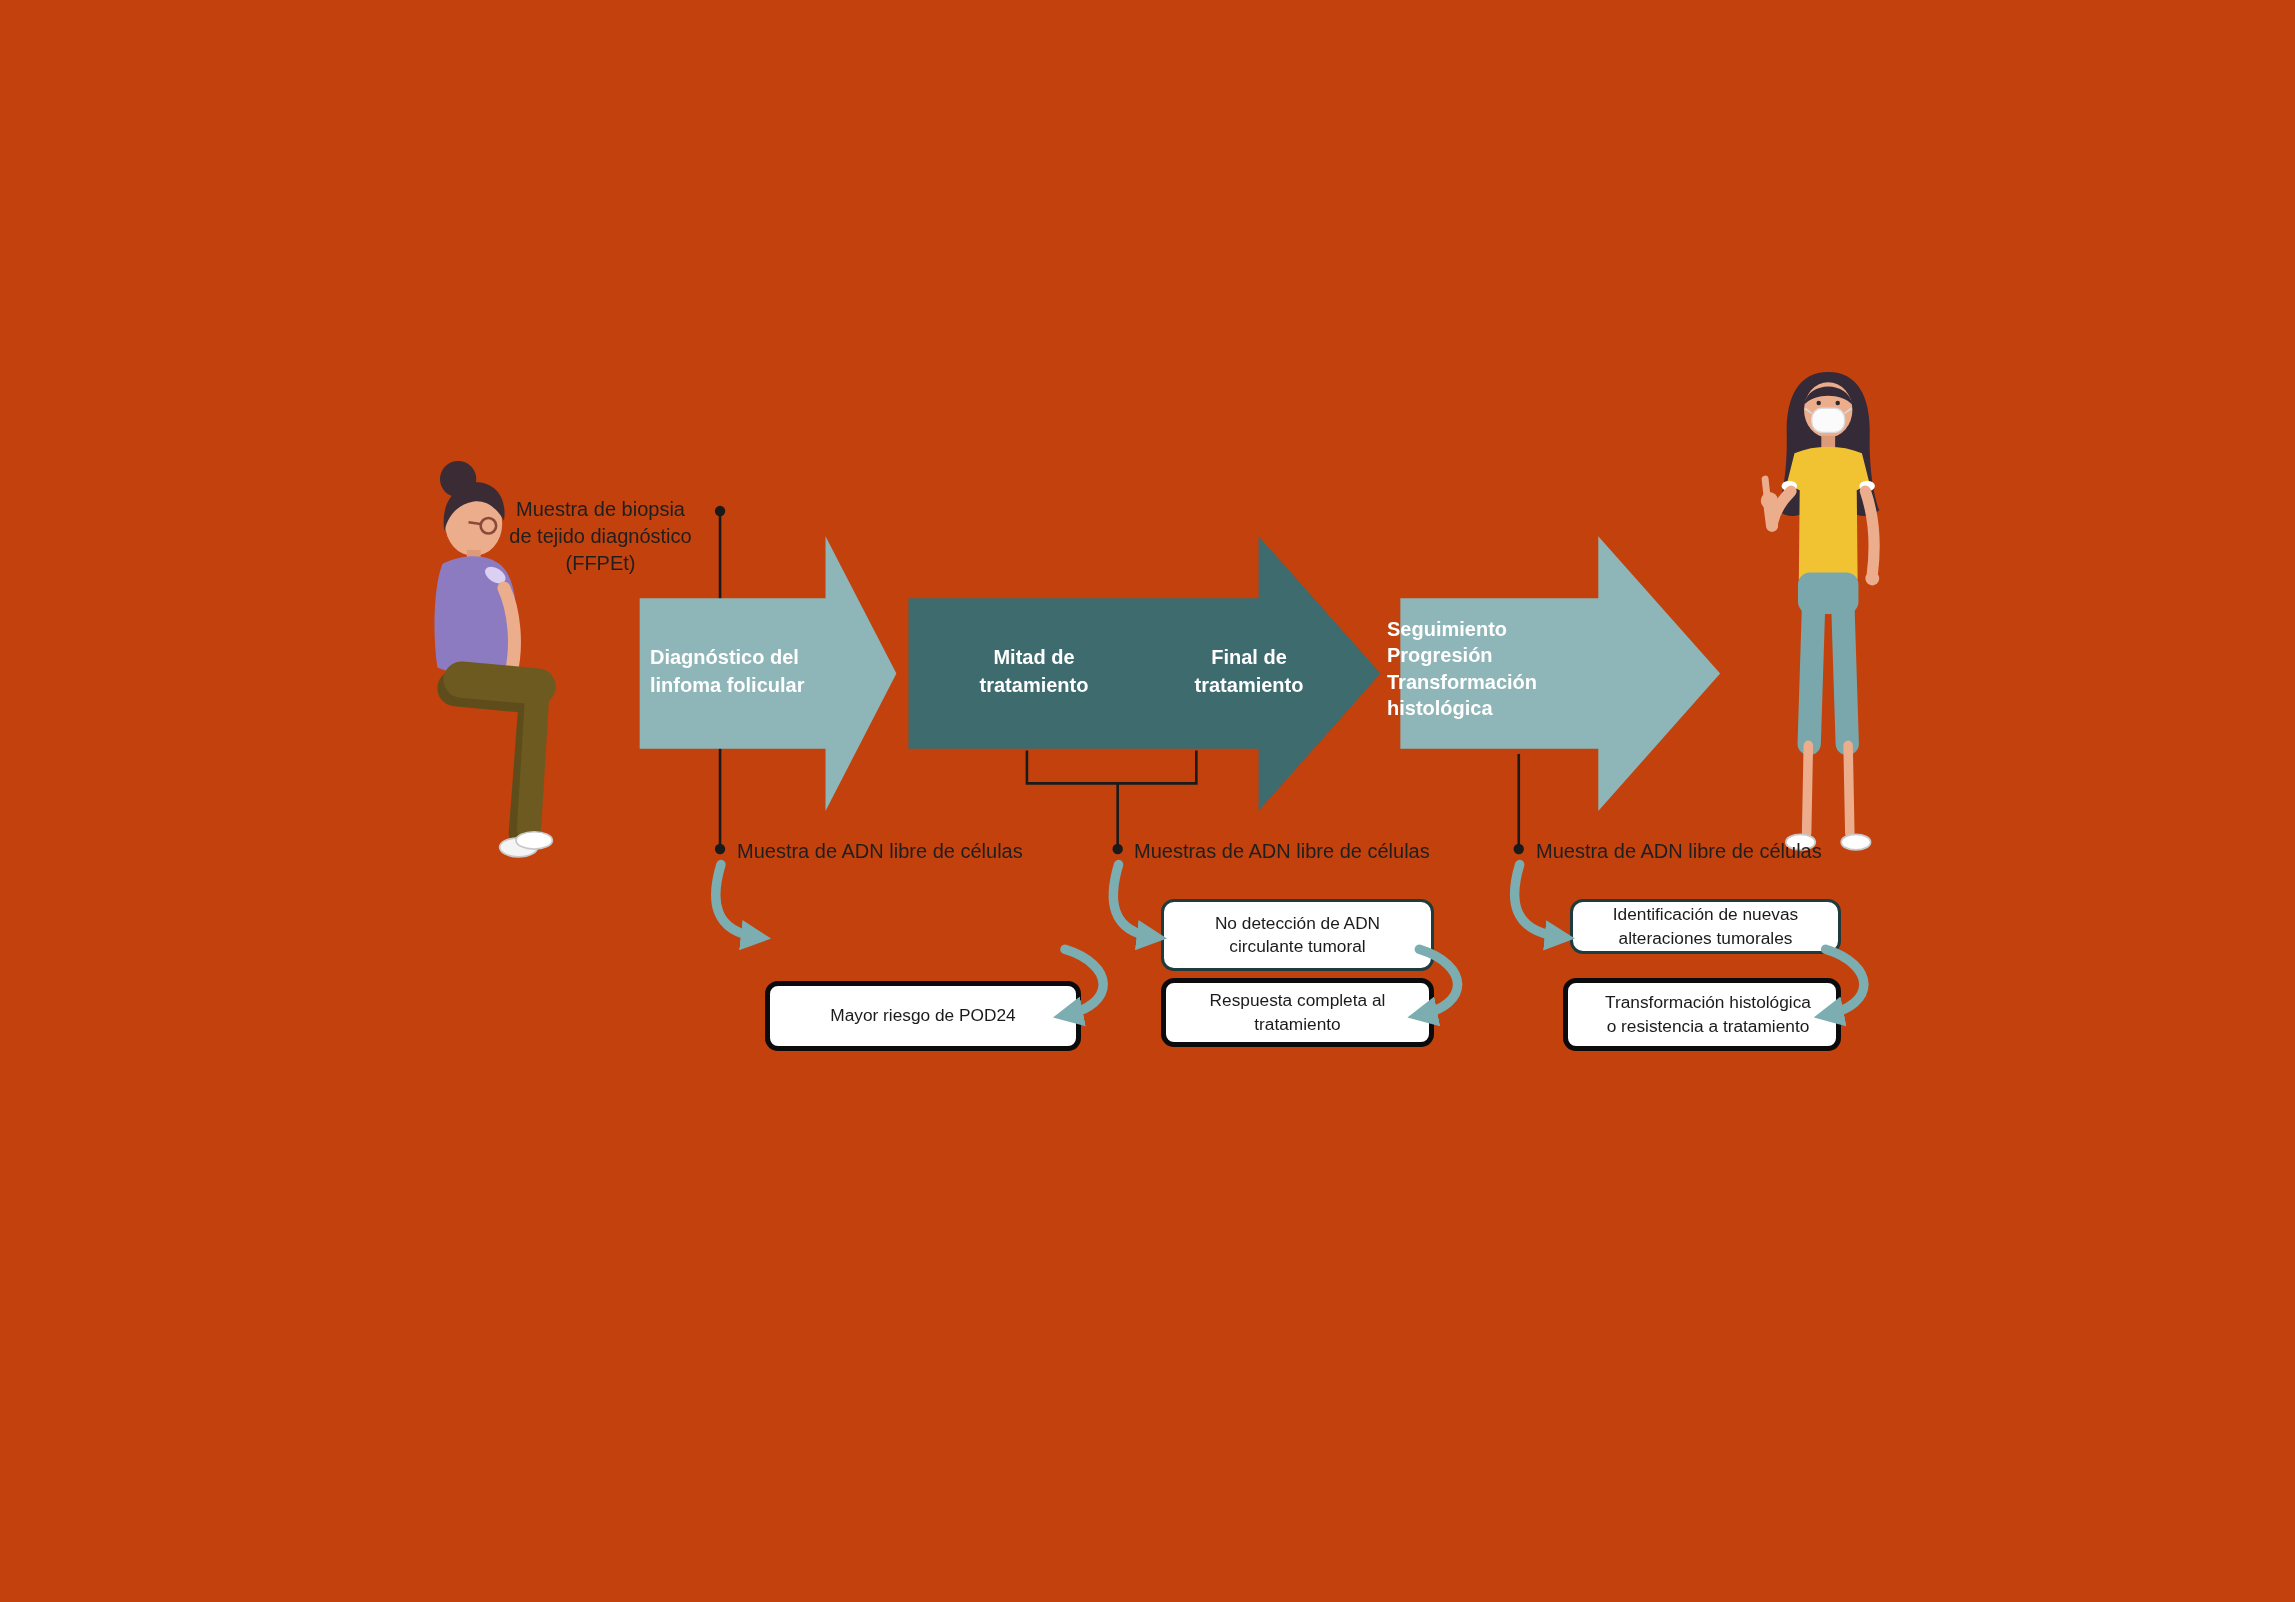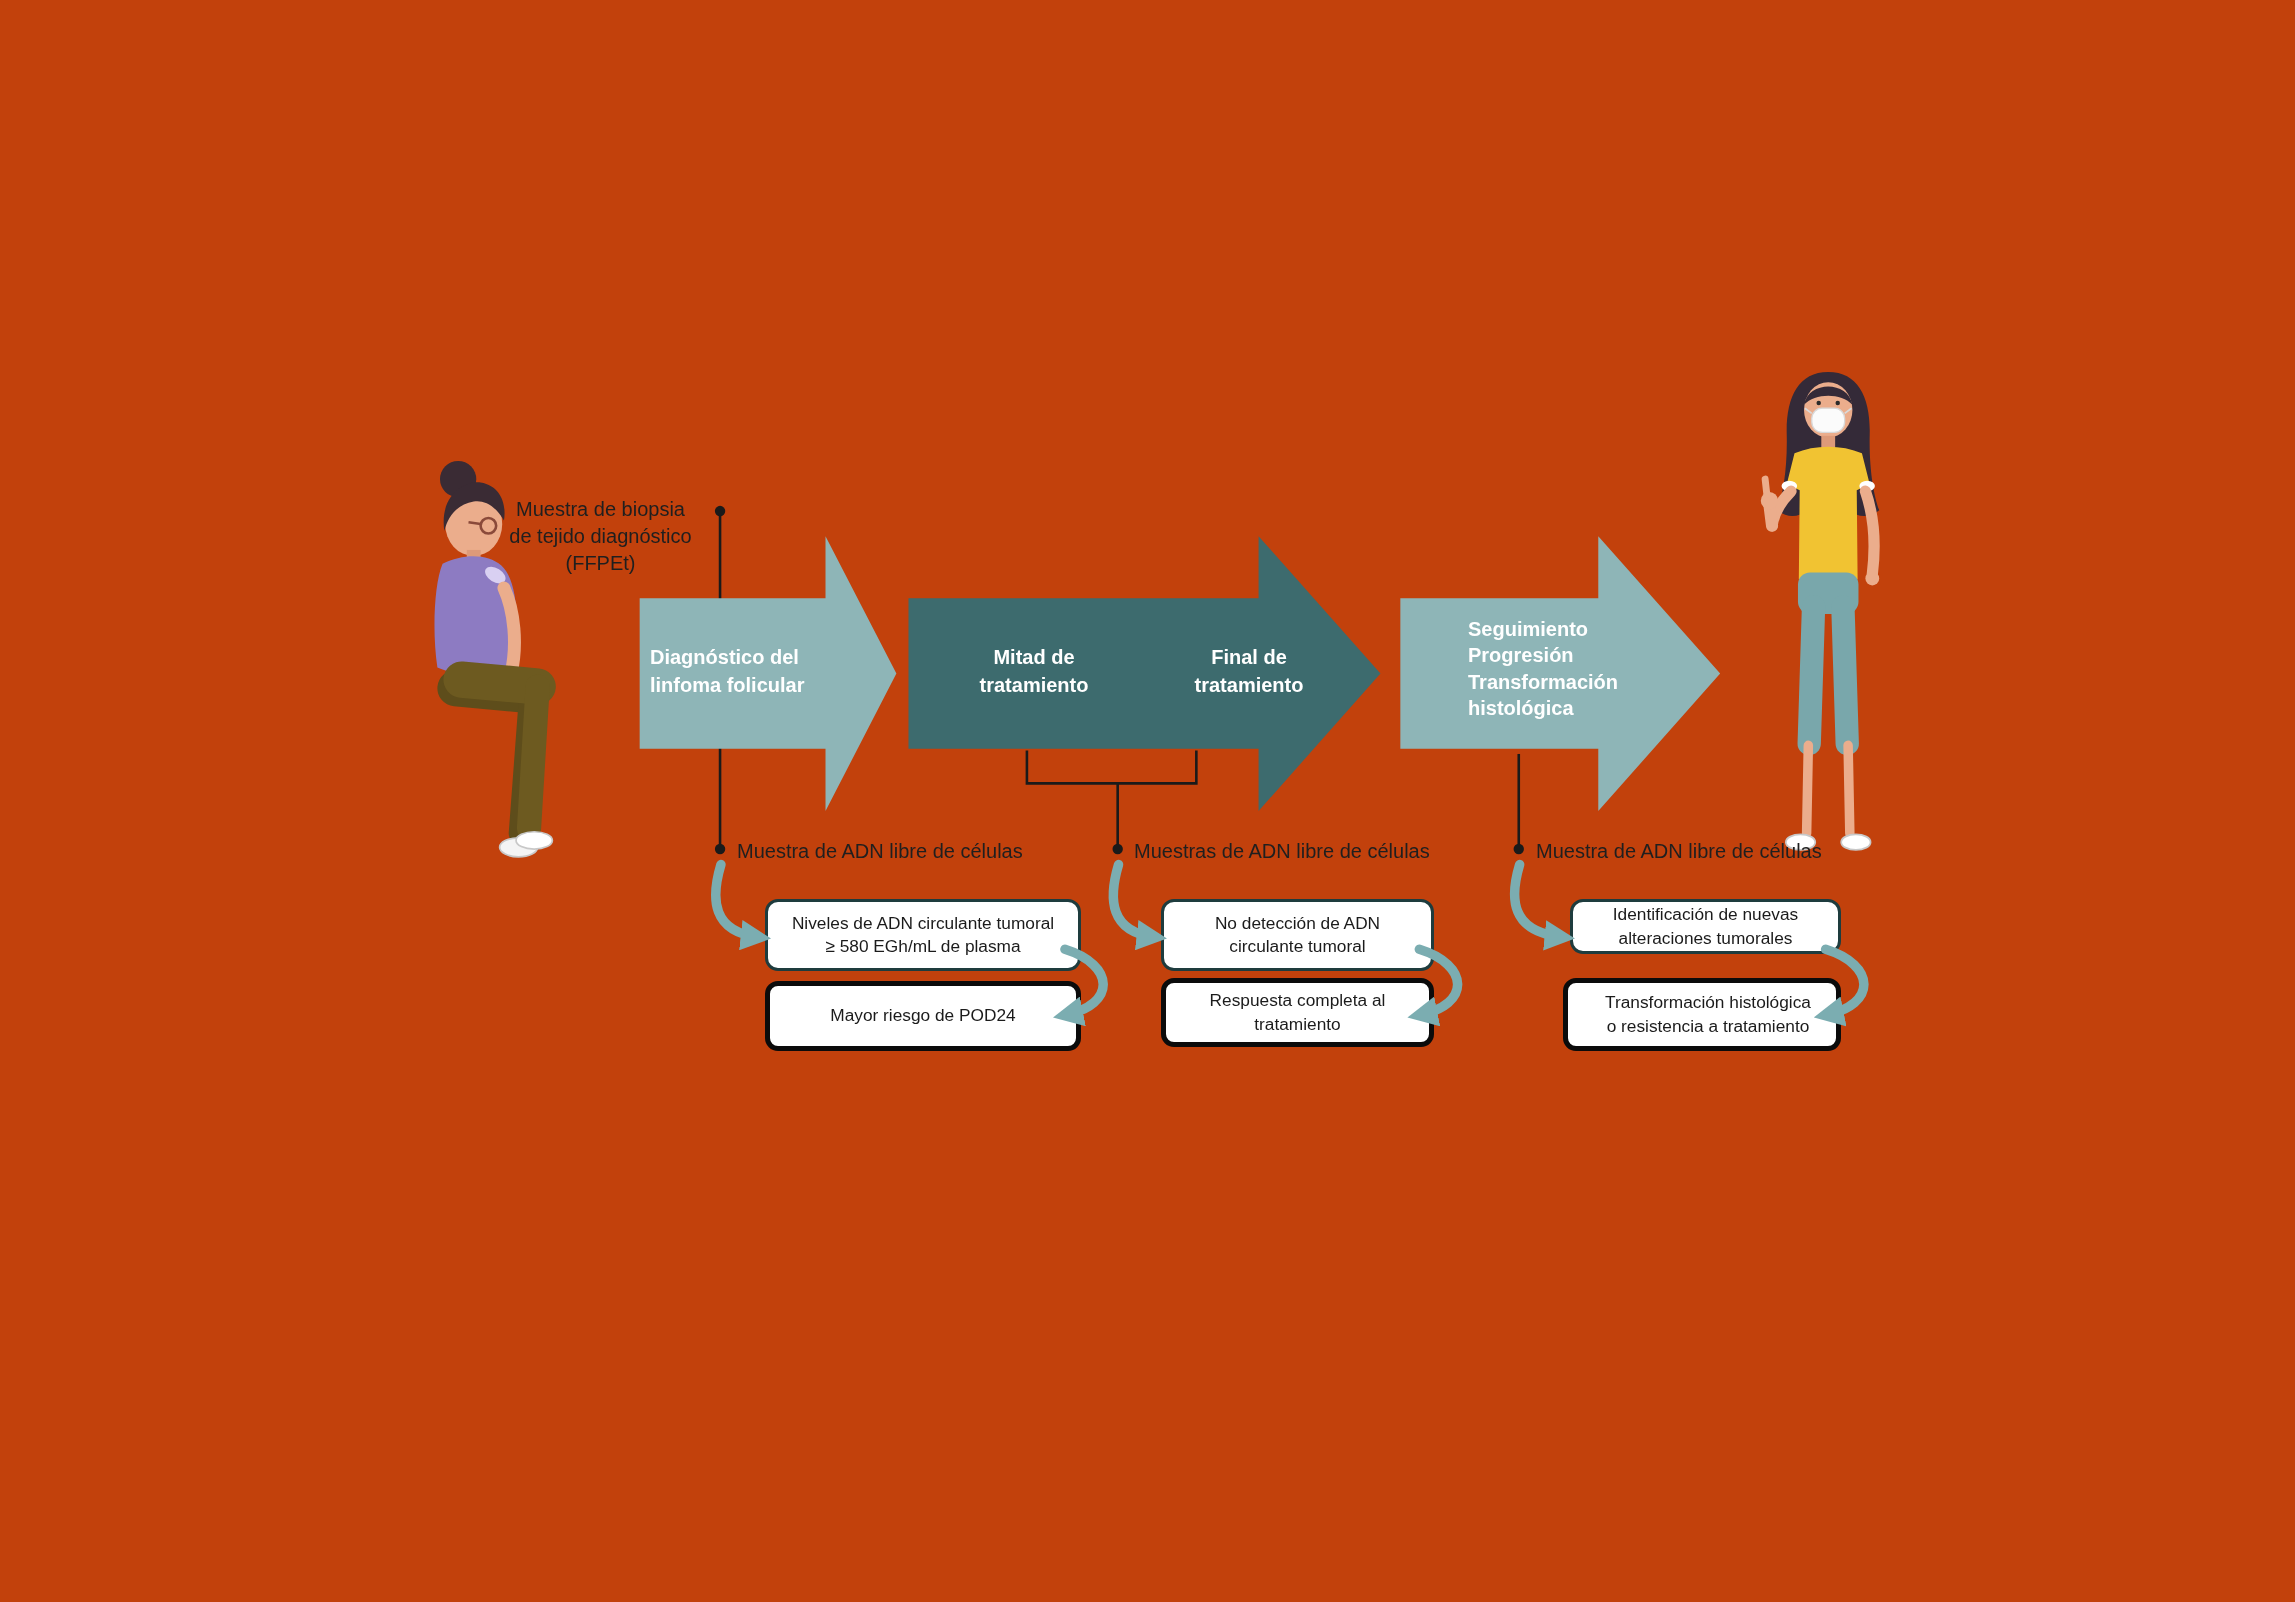--- a/index.html
+++ b/index.html
@@ -124,31 +124,29 @@
 
   <div class="arrow-label txt-layer" style="left:650px; top:643px;">Diagnóstico del
 linfoma folicular</div>
 
   <div class="arrow-label center txt-layer" style="left:956px; top:643px; width:156px;">Mitad de
 tratamiento</div>
 
   <div class="arrow-label center txt-layer" style="left:1171px; top:643px; width:156px;">Final de
 tratamiento</div>
 
-  <div class="arrow-label txt-layer" style="left:1468px; top:616px; line-height:1.32;">Seguimiento
+  <div class="arrow-label txt-layer" style="left:1387px; top:616px; line-height:1.32;">Seguimiento
 Progresión
 Transformación
 histológica</div>
 
   <div class="lbl txt-layer" style="left:737px; top:838px;">Muestra de ADN libre de células</div>
   <div class="lbl txt-layer" style="left:1134px; top:838px;">Muestras de ADN libre de células</div>
   <div class="lbl txt-layer" style="left:1536px; top:838px;">Muestra de ADN libre de células</div>
 
-  <div class="box box-finding" style="left:765px; top:899px; width:316px; height:72px;">Niveles de ADN circulante tumoral
-≥ 580 EGh/mL de plasma</div>
   <div class="box box-outcome" style="left:765px; top:981px; width:316px; height:70px;">Mayor riesgo de POD24</div>
 
   <div class="box box-finding" style="left:1161px; top:899px; width:273px; height:72px;">No detección de ADN
 circulante tumoral</div>
   <div class="box box-outcome" style="left:1161px; top:978px; width:273px; height:69px;">Respuesta completa al
 tratamiento</div>
 
   <div class="box box-finding" style="left:1570px; top:899px; width:271px; height:55px;">Identificación de nuevas
 alteraciones tumorales</div>
   <div class="box box-outcome" style="left:1563px; top:978px; width:278px; height:73px;padding-left:12px;">Transformación histológica

